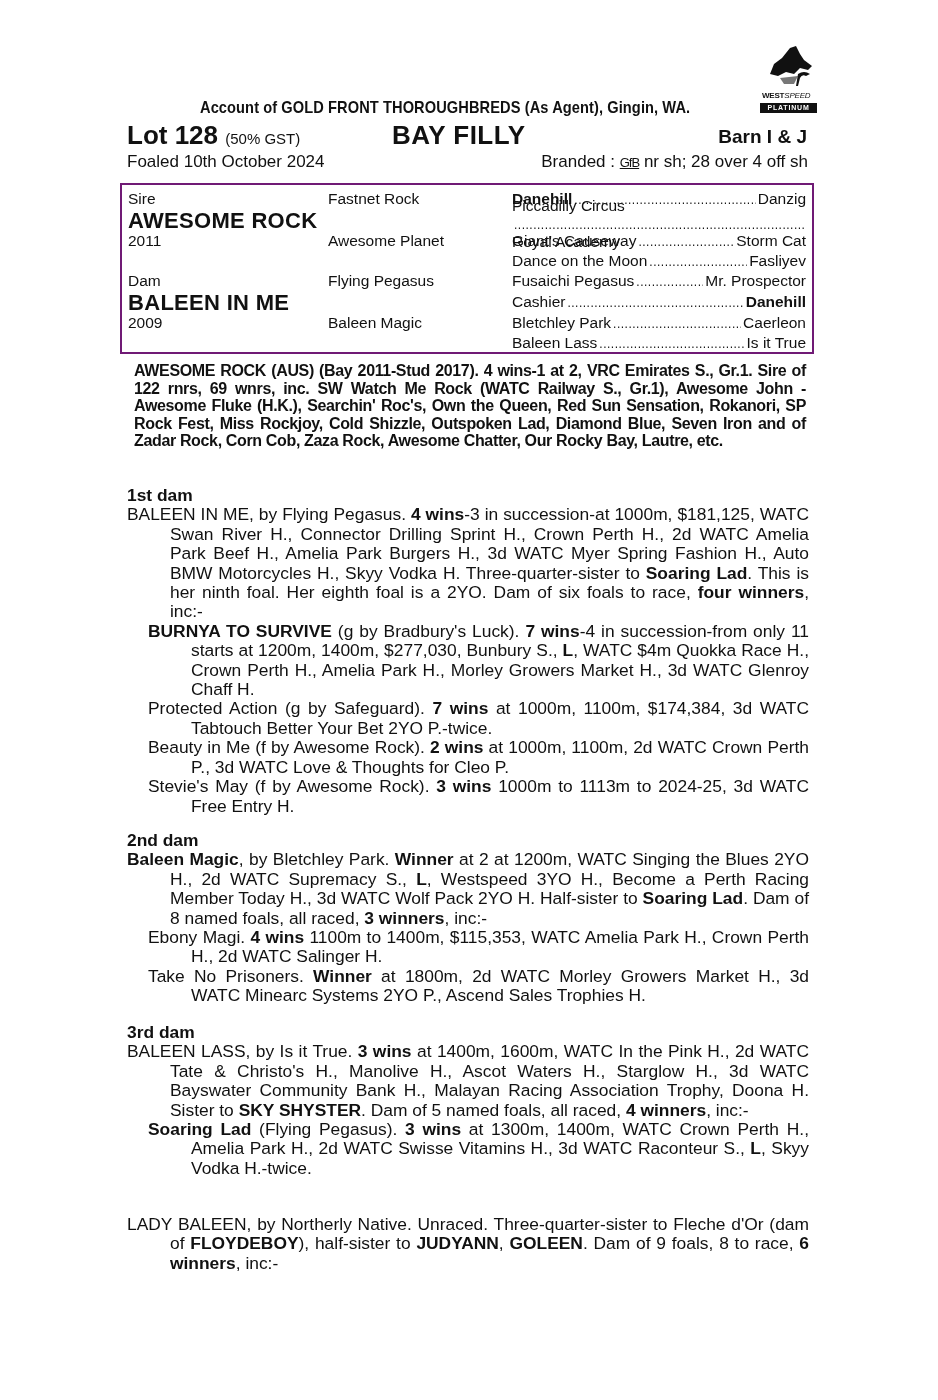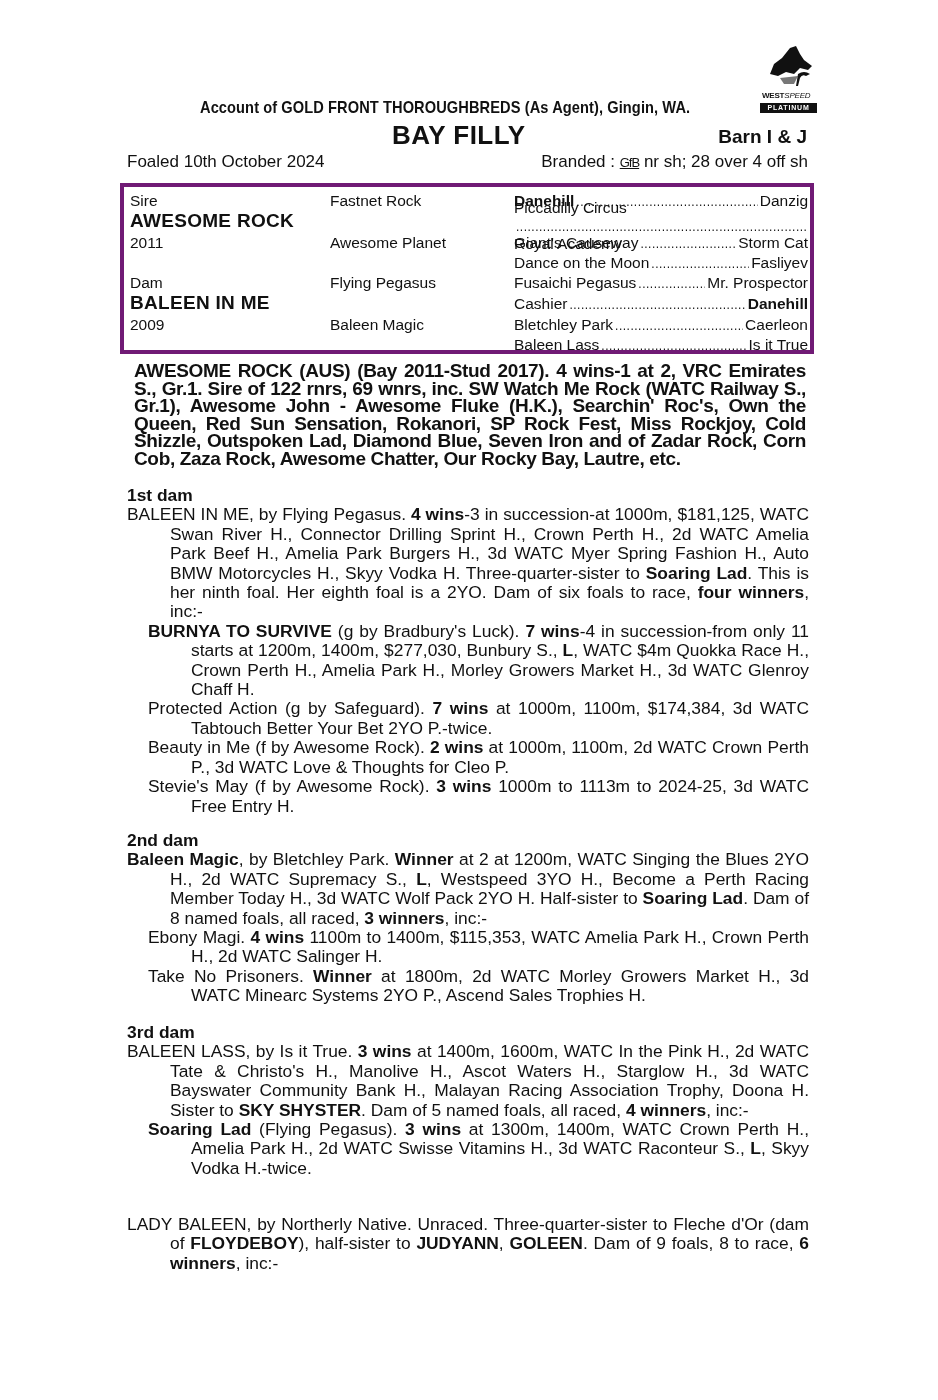--- a/index.html
+++ b/index.html
@@ -15,29 +15,29 @@
   .lotline { position: absolute; left: 127px; top: 120px; width: 682px; height: 32px; }
   .lot { position: absolute; left: 0; top: 0; font-size: 26px; font-weight: 900; white-space: nowrap; }
   .lot .gst { font-size: 15px; font-weight: normal; }
   .sex { position: absolute; left: 265px; top: 0; font-size: 26px; font-weight: 900; letter-spacing: 0.5px; }
   .barn { position: absolute; right: 2px; top: 6px; font-size: 19px; font-weight: 900; }
 
   .foaled { position: absolute; left: 127px; top: 152px; font-size: 17px; }
   .branded { position: absolute; right: 130px; top: 152px; font-size: 17px; white-space: nowrap; }
   .brand-mark { text-decoration: underline; font-size: 13px; letter-spacing: -1px; }
 
-  .pedigree { position: absolute; left: 120px; top: 183px; width: 694px; height: 171px; border: 4px solid #701a75; box-sizing: border-box; font-size: 15.5px; }
+  .pedigree { position: absolute; left: 120px; top: 183px; width: 694px; height: 171px; border: 2px solid #701a75; box-sizing: border-box; font-size: 15.5px; }
   .ped-cell { position: absolute; white-space: nowrap; }
-  .ped-big { font-weight: 900; font-size: 19px; letter-spacing: 0.3px; }
+  .ped-big { font-weight: 900; font-size: 22px; letter-spacing: 0.3px; }
   .gd { position: absolute; left: 390px; width: 294px; display: flex; white-space: nowrap; font-size: 15.5px; }
   .gd .dots { flex: 1; overflow: hidden; margin: 0 2px; }
   .gd .dots::after { content: "........................................................................................................................"; font-size: 12px; letter-spacing: 0.5px; }
   .bold { font-weight: 900; }
 
-  .sire-para { position: absolute; left: 134px; top: 362px; width: 672px; font-size: 19px; font-weight: 900; line-height: 17.5px; text-align: justify; letter-spacing: -0.35px; }
+  .sire-para { position: absolute; left: 134px; top: 362px; width: 672px; font-size: 16px; font-weight: 900; line-height: 17.5px; text-align: justify; letter-spacing: -0.35px; }
 
   .section { position: absolute; left: 127px; width: 682px; font-size: 17.4px; line-height: 19.4px; }
   .section h3 { margin: 0; font-size: 17.4px; font-weight: 900; line-height: 19.4px; }
   .entry { text-align: justify; padding-left: 43px; text-indent: -43px; margin: 0; }
   .entry.sub { margin-left: 21px; }
   b, .b { font-weight: 900; }
 </style>
 </head>
 <body>
 
@@ -47,20 +47,21 @@
     <path d="M20 34 L38 32 L34 40 L24 40 Z" fill="#777"></path>
     <path d="M38 30 Q44 26 50 30 L46 32 Q42 30 40 34 L38 42 L36 42 Z" fill="#111"></path>
   </svg>
   <div class="brand"><span>WEST</span><i>SPEED</i></div>
   <div class="plat">PLATINUM</div>
 </div>
 
 <div class="account">Account of GOLD FRONT THOROUGHBREDS (As Agent), Gingin, WA.</div>
 
 <div class="lotline">
+  <div class="lot"><span>Lot 128</span> <span class="gst">(50% GST)</span></div>
   <div class="sex">BAY FILLY</div>
   <div class="barn">Barn I &amp; J</div>
 </div>
 
 <div class="foaled">Foaled 10th October 2024</div>
 <div class="branded">
   <span>Branded :</span>
   <span class="brand-mark">GfB</span>
   <span>nr sh; 28 over 4 off sh</span>
 </div>

